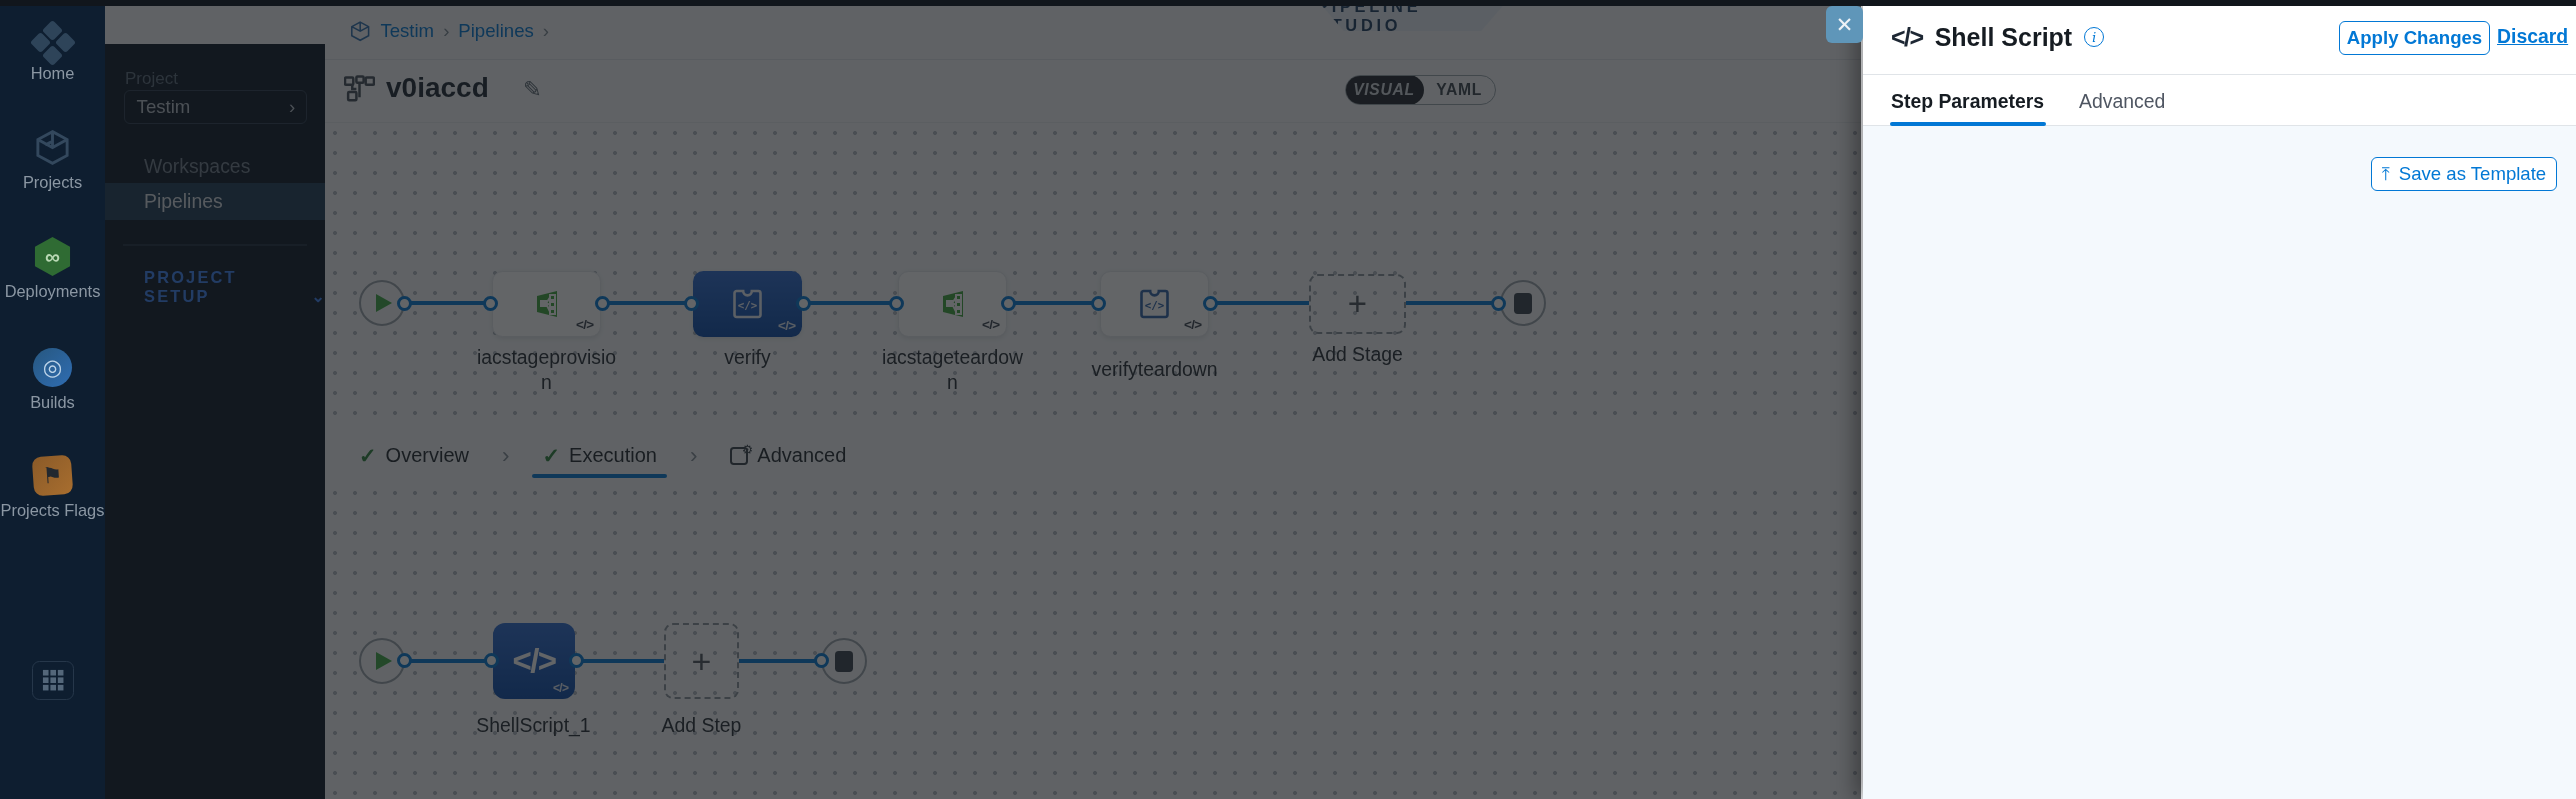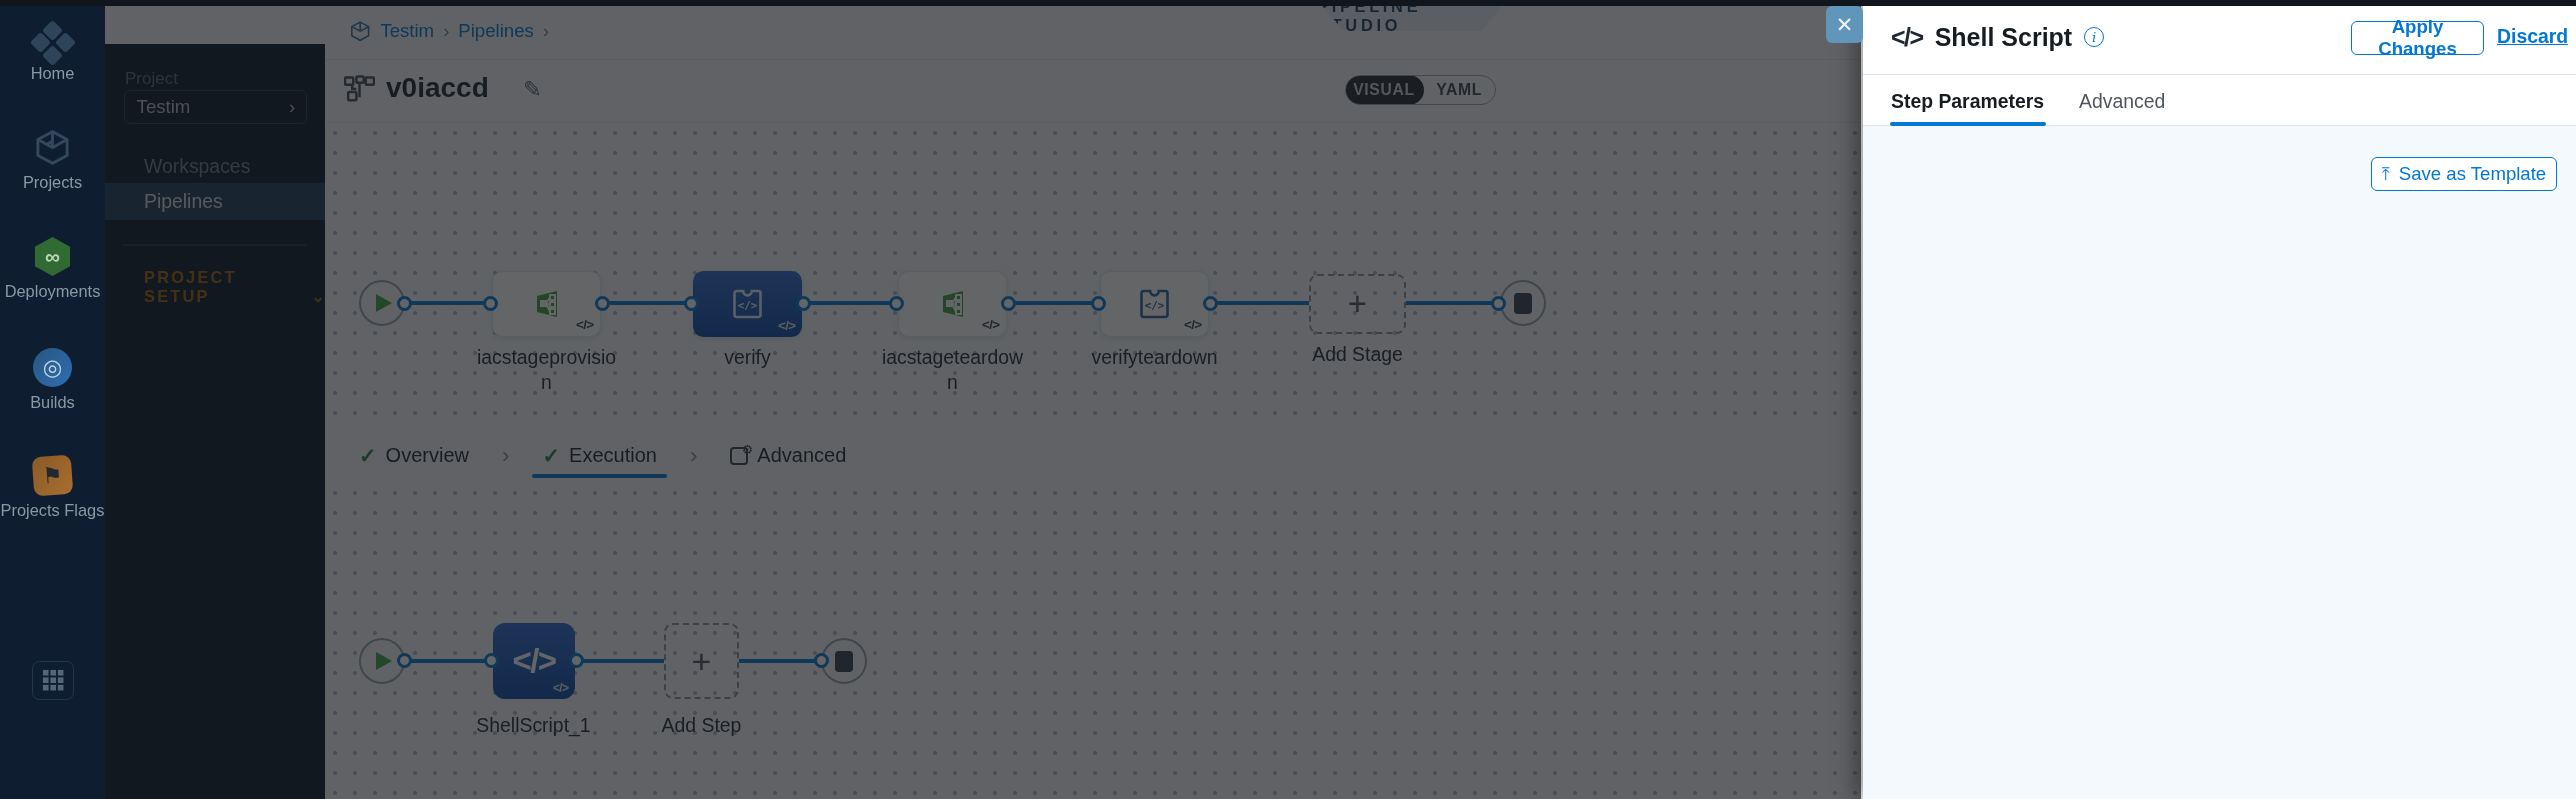--- a/index.html
+++ b/index.html
@@ -34,40 +34,40 @@
   .nav-proj{left:105px;top:0;width:220px;height:799px;background:var(--project-bg);z-index:10;margin-top:44px;}
   .proj-label{left:20px;top:24.6px;font-size:17px;color:#5a6a7a;}
   .proj-box{left:18.6px;top:46px;width:183px;height:34px;border:1.5px solid #2b3c50;border-radius:6px;
             display:flex;align-items:center;justify-content:space-between;padding:0 10.4px 0 12px;
             color:#b6bfc8;font-size:18.6px;}
   .side-item{left:0;width:220px;height:37px;display:flex;align-items:center;padding-left:39px;
              font-size:19.4px;color:#707e8b;}
   .side-item.sel{background:var(--selected-row);color:#d7dde2;}
   .side-div{left:18px;top:200px;width:184px;height:1.5px;background:#1d2c3d;}
   .setup{left:39px;top:224px;display:flex;align-items:flex-end;gap:34px;font-size:16.4px;
-         letter-spacing:2.2px;color:#a16207;font-weight:bold;}
+         letter-spacing:2.2px;color:#3b82f6;font-weight:bold;}
 
   
   .canvas{left:105px;top:0;width:1756px;height:799px;background:var(--canvas-bg);overflow:hidden;}
   .dotbg{position:absolute;left:0;top:123px;width:1756px;height:676px;
          background-image:radial-gradient(circle,#b3bac2 1.9px,transparent 2.2px);background-size:20px 20px;}
   .bar1{position:absolute;left:0;top:0;width:1756px;height:60px;border-bottom:1.5px solid #e0e4e8;background:var(--canvas-bg);}
   .bar2{position:absolute;left:0;top:60px;width:1756px;height:63px;border-bottom:1.5px solid #e6e9ec;background:var(--canvas-bg);}
   .crumbs{position:absolute;left:244px;top:20px;display:flex;align-items:center;gap:9px;font-size:18.6px;}
   .crumbs a{color:var(--link);text-decoration:none;}
   .crumbs .sep{color:#7d8893;}
   .studio-badge{position:absolute;left:1212px;top:0;width:191px;height:31px;background:#e7edf4;
     clip-path:polygon(0 0,100% 0,86% 100%,14% 100%);display:flex;align-items:center;justify-content:center;
     color:var(--studio-text);font-weight:bold;font-size:16.4px;letter-spacing:3.7px;}
   .ptitle{position:absolute;left:281px;top:72px;font-size:28px;font-weight:700;color:#1d2733;}
   .pencil{position:absolute;left:418px;top:76px;font-size:22.4px;color:#5a6570;}
   .toggle{position:absolute;left:1240px;top:75px;width:151px;height:30px;border:1.5px solid #99a3ab;
           border-radius:15.7px;display:flex;overflow:hidden;background:transparent;}
   .toggle .vis{width:79px;height:30px;margin:-1.5px 0 0 -1.5px;background:#22272e;color:#cfd4d9;border-radius:15.7px;
-          display:flex;align-items:center;justify-content:center;font-size:15.7px;font-weight:bold;letter-spacing:0.7px;}
+          display:flex;align-items:center;justify-content:center;font-size:15.7px;font-weight:bold;letter-spacing:0.7px;font-style:italic;}
   .toggle .yml{flex:1;display:flex;align-items:center;justify-content:center;color:#3c454d;
           font-size:15.7px;font-weight:bold;letter-spacing:0.7px;}
 
   
   .link{position:absolute;height:3.7px;background:var(--link);}
   .pt{position:absolute;width:15px;height:15px;border-radius:50%;border:3.7px solid var(--link);background:#fff;}
   .startc,.endc{position:absolute;width:46px;height:46px;border:2.2px solid #99a1a9;border-radius:50%;
         display:flex;align-items:center;justify-content:center;background:var(--canvas-bg);}
   .play{width:0;height:0;border-left:16.4px solid #3da843;border-top:9.7px solid transparent;
         border-bottom:9.7px solid transparent;margin-left:4.5px;}
@@ -112,21 +112,21 @@
   .d-head{position:absolute;left:0;top:0;width:713px;height:75px;background:#fff;border-bottom:1.5px solid #e0e4e8;}
   .d-title{position:absolute;left:28px;top:16.4px;height:42px;display:flex;align-items:center;gap:12px;}
   .d-title .tic{font-size:25px;font-weight:800;color:#1d2733;letter-spacing:-1.5px;}
   .d-title .ttl{font-size:25px;font-weight:800;color:#161c22;}
   .info{width:20px;height:20px;border:1.5px solid var(--primary);border-radius:50%;color:var(--primary);
         display:inline-flex;align-items:center;justify-content:center;font-size:13.4px;
         font-family:"DejaVu Serif",serif;font-style:italic;flex:none;}
   .btn-outline{position:absolute;display:flex;align-items:center;justify-content:center;
         border:1.5px solid var(--primary);border-radius:6px;color:var(--primary);background:#fff;
         font-size:18.6px;font-weight:bold;}
-  .apply{left:488px;top:21px;width:133px;height:34px;}
+  .apply{left:476px;top:21px;width:151px;height:34px;}
   .discard{position:absolute;left:634px;top:25px;font-size:19.4px;font-weight:bold;color:var(--primary);}
   .d-tabs{position:absolute;left:0;top:75px;width:713px;height:51px;background:#fff;border-bottom:1.5px solid #e0e4e8;}
   .d-tab{position:absolute;font-size:19.4px;color:#4f5662;top:15px;}
   .d-tab.active{font-weight:bold;color:#161c22;}
   .d-tab.active::after{content:"";position:absolute;left:-1.5px;right:-1.5px;bottom:-13.4px;height:4.5px;
         border-radius:2.2px;background:var(--link);}
   .savetpl{left:508px;top:82px;width:186px;height:34px;gap:9px;font-weight:normal;font-size:18.6px;}
   .upic{font-size:18px;line-height:18px;}
   svg{display:block;}
 </style>
@@ -307,21 +307,21 @@
     <div class="pt" style="left:691px;top:296px"></div>
     <div class="pt" style="left:784px;top:296px"></div>
     <div class="pt" style="left:896px;top:296px"></div>
     <div class="pt" style="left:986px;top:296px"></div>
     <div class="pt" style="left:1098px;top:296px"></div>
     <div class="pt" style="left:1386px;top:296px"></div>
 
     <div class="glabel" style="left:367px;top:345px">iacstageprovision</div>
     <div class="glabel" style="left:568px;top:345px">verify</div>
     <div class="glabel" style="left:773px;top:345px">iacstageteardown</div>
-    <div class="glabel" style="left:975px;top:345px">verifyteardown</div>
+    <div class="glabel" style="left:975px;top:357px">verifyteardown</div>
     <div class="glabel" style="left:1178px;top:342px">Add Stage</div>
 
     <div class="tabstrip"></div>
     <div class="ctabs">
       <div class="ctab">
         <span class="chk">✓</span>
         <span>Overview</span>
       </div>
       <span class="ctabsep">›</span>
       <div class="ctab active">

